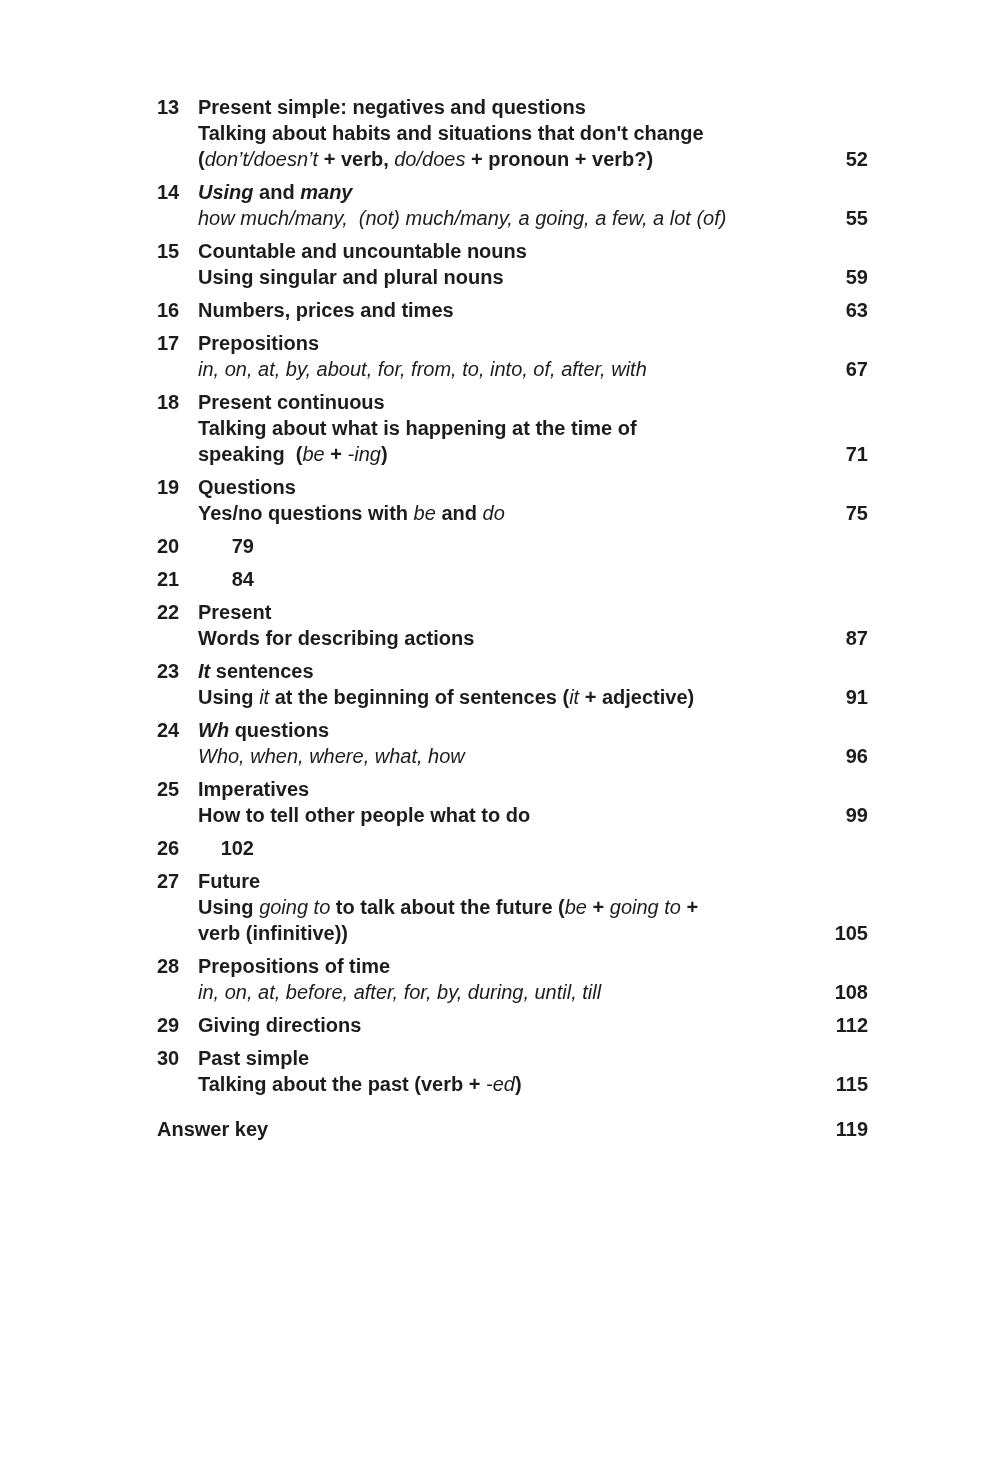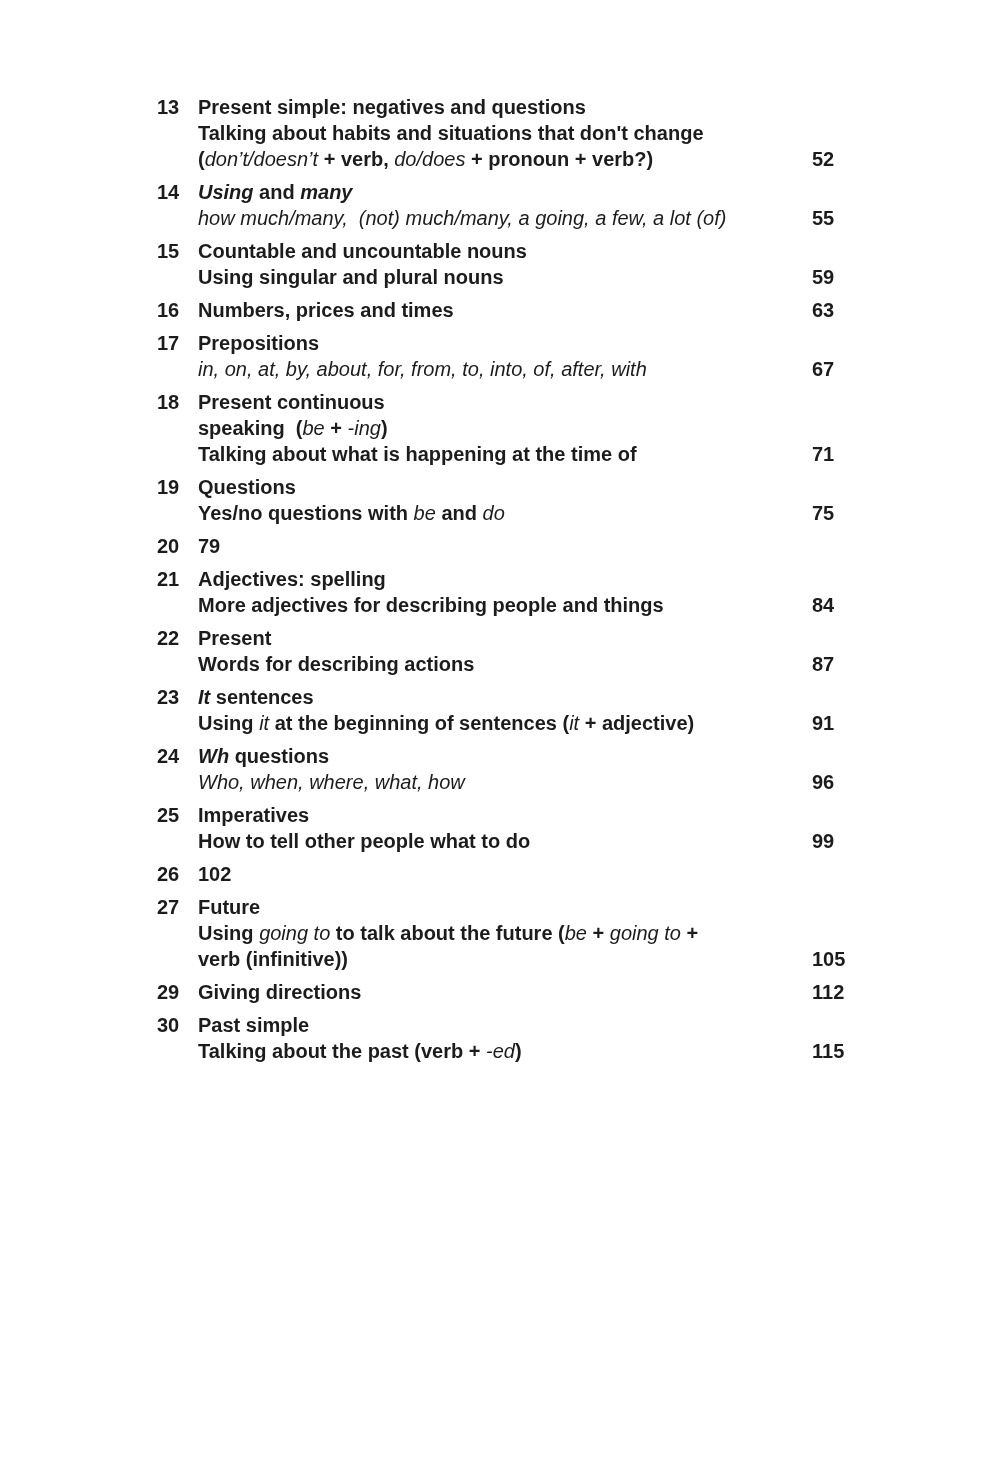--- a/index.html
+++ b/index.html
@@ -34,20 +34,21 @@
   }
   .body {
     flex: 1 1 auto;
     min-width: 0;
   }
   .line {
     white-space: pre-wrap;
   }
   .pagenum {
     flex: 0 0 56px;
+    text-align: right;
     align-self: flex-end;
     font-weight: 700;
   }
   .seg-r { font-weight: 700; font-style: normal; text-align: center; }
   .seg-i { font-weight: 400; font-style: italic; }
   .seg-b { font-weight: 700; font-style: normal; }
   .seg-bi { font-weight: 700; font-style: italic; }
   .footer-row {
     display: flex;
     margin-top: 19px;
@@ -99,43 +100,39 @@
         <div class="body">
           <div class="line"><span class="seg-b">Prepositions</span></div>
           <div class="line"><span class="seg-i">in, on, at, by, about, for, from, to, into, of, after, with</span></div>
         </div>
         <div class="pagenum">67</div>
       </div>
       <div class="entry">
         <div class="num">18</div>
         <div class="body">
           <div class="line"><span class="seg-b">Present continuous</span></div>
+          <div class="line"><span class="seg-r">Talking about what is happening at the time of</span></div>
           <div class="line"><span class="seg-r">speaking  (</span><span class="seg-i">be</span><span class="seg-r"> + </span><span class="seg-i">-ing</span><span class="seg-r">)</span></div>
-          <div class="line"><span class="seg-r">Talking about what is happening at the time of</span></div>
         </div>
         <div class="pagenum">71</div>
       </div>
       <div class="entry">
         <div class="num">19</div>
         <div class="body">
           <div class="line"><span class="seg-b">Questions</span></div>
           <div class="line"><span class="seg-r">Yes/no questions with </span><span class="seg-i">be</span><span class="seg-r"> and </span><span class="seg-i">do</span></div>
         </div>
         <div class="pagenum">75</div>
       </div>
       <div class="entry">
         <div class="num">20</div>
         <div class="pagenum">79</div>
       </div>
       <div class="entry">
         <div class="num">21</div>
-        <div class="body">
-          <div class="line"><span class="seg-b">Adjectives: spelling</span></div>
-          <div class="line"><span class="seg-r">More adjectives for describing people and things</span></div>
-        </div>
         <div class="pagenum">84</div>
       </div>
       <div class="entry">
         <div class="num">22</div>
         <div class="body">
           <div class="line"><span class="seg-b">Present</span></div>
           <div class="line"><span class="seg-r">Words for describing actions</span></div>
         </div>
         <div class="pagenum">87</div>
       </div>
@@ -170,28 +167,40 @@
       <div class="entry">
         <div class="num">27</div>
         <div class="body">
           <div class="line"><span class="seg-b">Future</span></div>
           <div class="line"><span class="seg-r">Using </span><span class="seg-i">going to</span><span class="seg-r"> to talk about the future (</span><span class="seg-i">be</span><span class="seg-r"> + </span><span class="seg-i">going to</span><span class="seg-r"> +</span></div>
           <div class="line"><span class="seg-r">verb (infinitive))</span></div>
         </div>
         <div class="pagenum">105</div>
       </div>
       <div class="entry">
+        <div class="num">28</div>
+        <div class="body">
+          <div class="line"><span class="seg-b">Prepositions of time</span></div>
+          <div class="line"><span class="seg-i">in, on, at, before, after, for, by, during, until, till</span></div>
+        </div>
+        <div class="pagenum">108</div>
+      </div>
+      <div class="entry">
         <div class="num">29</div>
         <div class="body">
           <div class="line"><span class="seg-b">Giving directions</span></div>
         </div>
         <div class="pagenum">112</div>
       </div>
       <div class="entry">
         <div class="num">30</div>
         <div class="body">
           <div class="line"><span class="seg-b">Past simple</span></div>
           <div class="line"><span class="seg-r">Talking about the past (verb + </span><span class="seg-i">-ed</span><span class="seg-r">)</span></div>
         </div>
         <div class="pagenum">115</div>
       </div>
     </div>
+  <div class="footer-row">
+    <div class="footer-label">Answer key</div>
+    <div class="pagenum">119</div>
+  </div>
 </div>
 
 </body></html>

